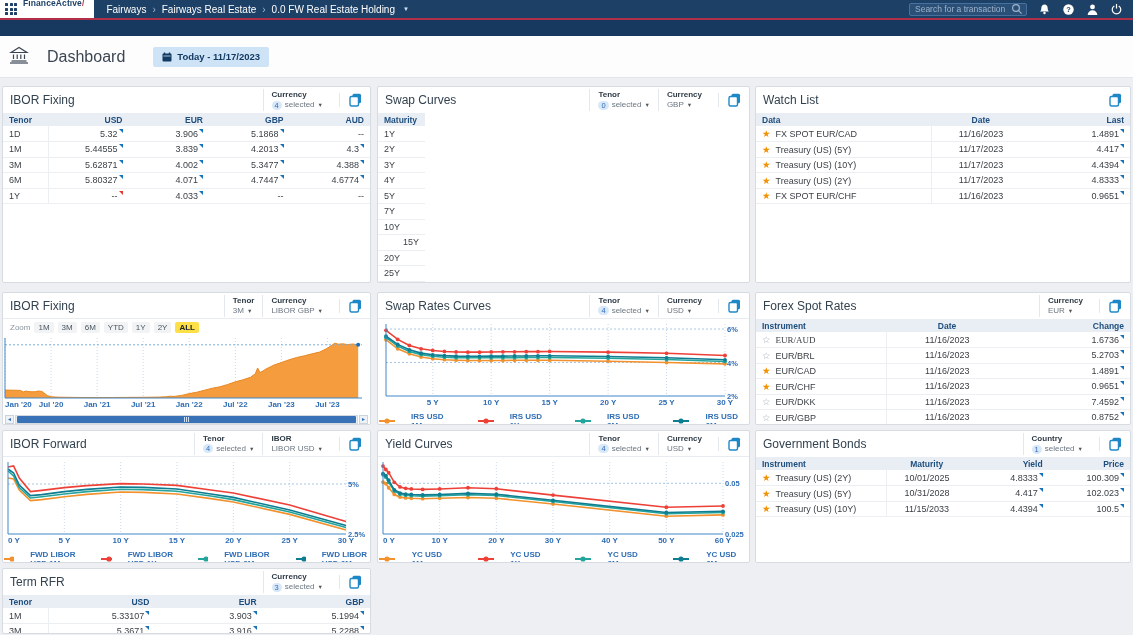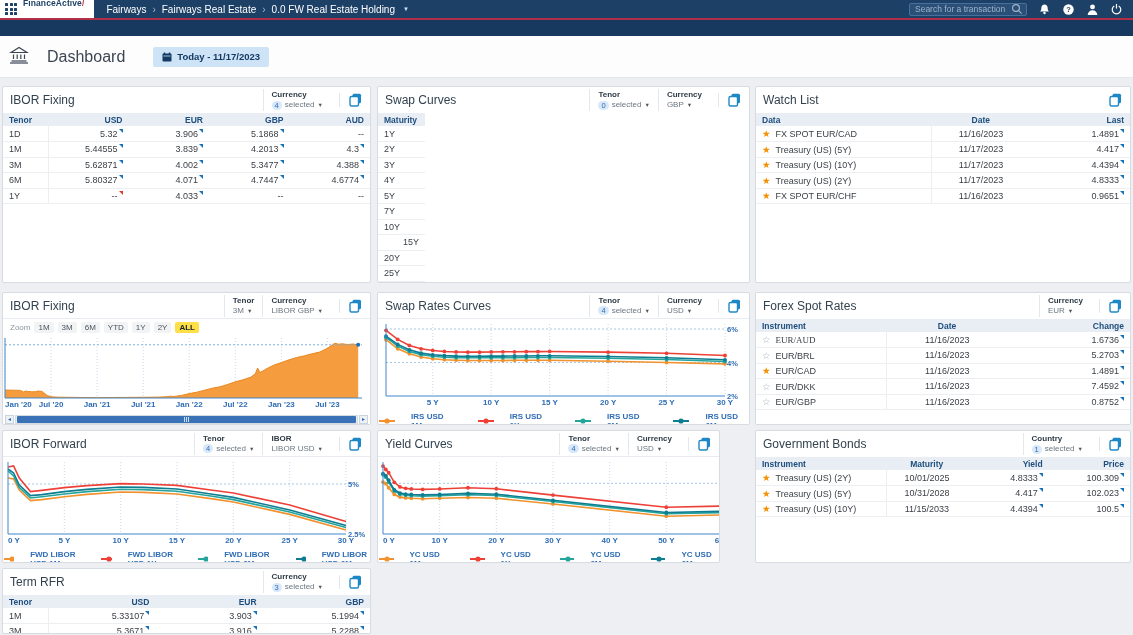--- a/index.html
+++ b/index.html
@@ -657,20 +657,25 @@
           <td style="text-align: left;"><span class="star empty">☆</span><span>EUR/BRL</span></td>
           <td style="text-align: center;"><span>11/16/2023</span></td>
           <td style="text-align: right;"><span>5.2703</span><i class="tri b"></i></td>
         </tr>
         <tr>
           <td style="text-align: left;"><span class="star filled">★</span><span>EUR/CAD</span></td>
           <td style="text-align: center;"><span>11/16/2023</span></td>
           <td style="text-align: right;"><span>1.4891</span><i class="tri b"></i></td>
         </tr>
         <tr>
+          <td style="text-align: left;"><span class="star filled">★</span><span>EUR/CHF</span></td>
+          <td style="text-align: center;"><span>11/16/2023</span></td>
+          <td style="text-align: right;"><span>0.9651</span><i class="tri b"></i></td>
+        </tr>
+        <tr>
           <td style="text-align: left;"><span class="star empty">☆</span><span>EUR/DKK</span></td>
           <td style="text-align: center;"><span>11/16/2023</span></td>
           <td style="text-align: right;"><span>7.4592</span><i class="tri b"></i></td>
         </tr>
         <tr>
           <td style="text-align: left;"><span class="star empty">☆</span><span>EUR/GBP</span></td>
           <td style="text-align: center;"><span>11/16/2023</span></td>
           <td style="text-align: right;"><span>0.8752</span><i class="tri b"></i></td>
         </tr>
       </tbody>
@@ -755,21 +760,21 @@
       <span class="lg-item">
         <svg width="18" height="8">
           <line x1="1" y1="4" x2="17" y2="4" stroke="#0e7d91" stroke-width="2"></line>
           <circle cx="9" cy="4" r="2.6" fill="#0e7d91"></circle>
         </svg>
         <span>FWD LIBOR USD 6M</span>
       </span>
     </div>
 </div>
 
-<div class="panel chartp" style="left:377px;top:430px;width:343px;height:133px">
+<div class="panel chartp" style="left:377px;top:430px;width:373px;height:133px">
   <div class="ph">
     <span class="ph-title">Yield Curves</span>
     <div class="ph-right">
         <div style="display:flex">
           <div class="ctrl">
             <span class="ctrl-label">Tenor</span>
             <span class="ctrl-value">
               <span class="badge">4</span>
               <span>selected</span>
               <span class="caret">▼</span>

